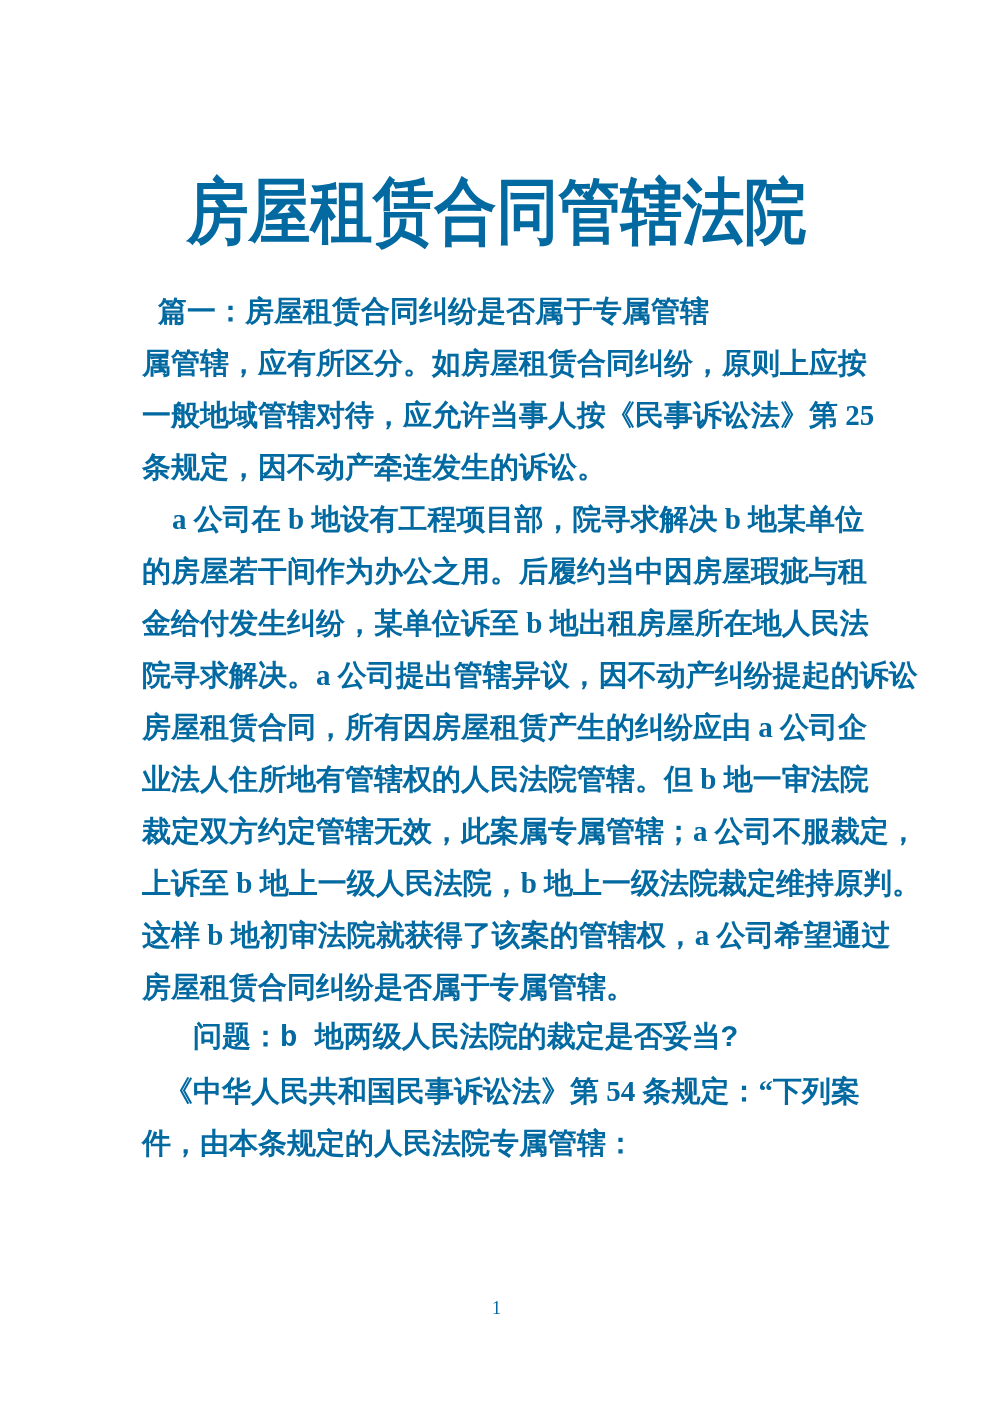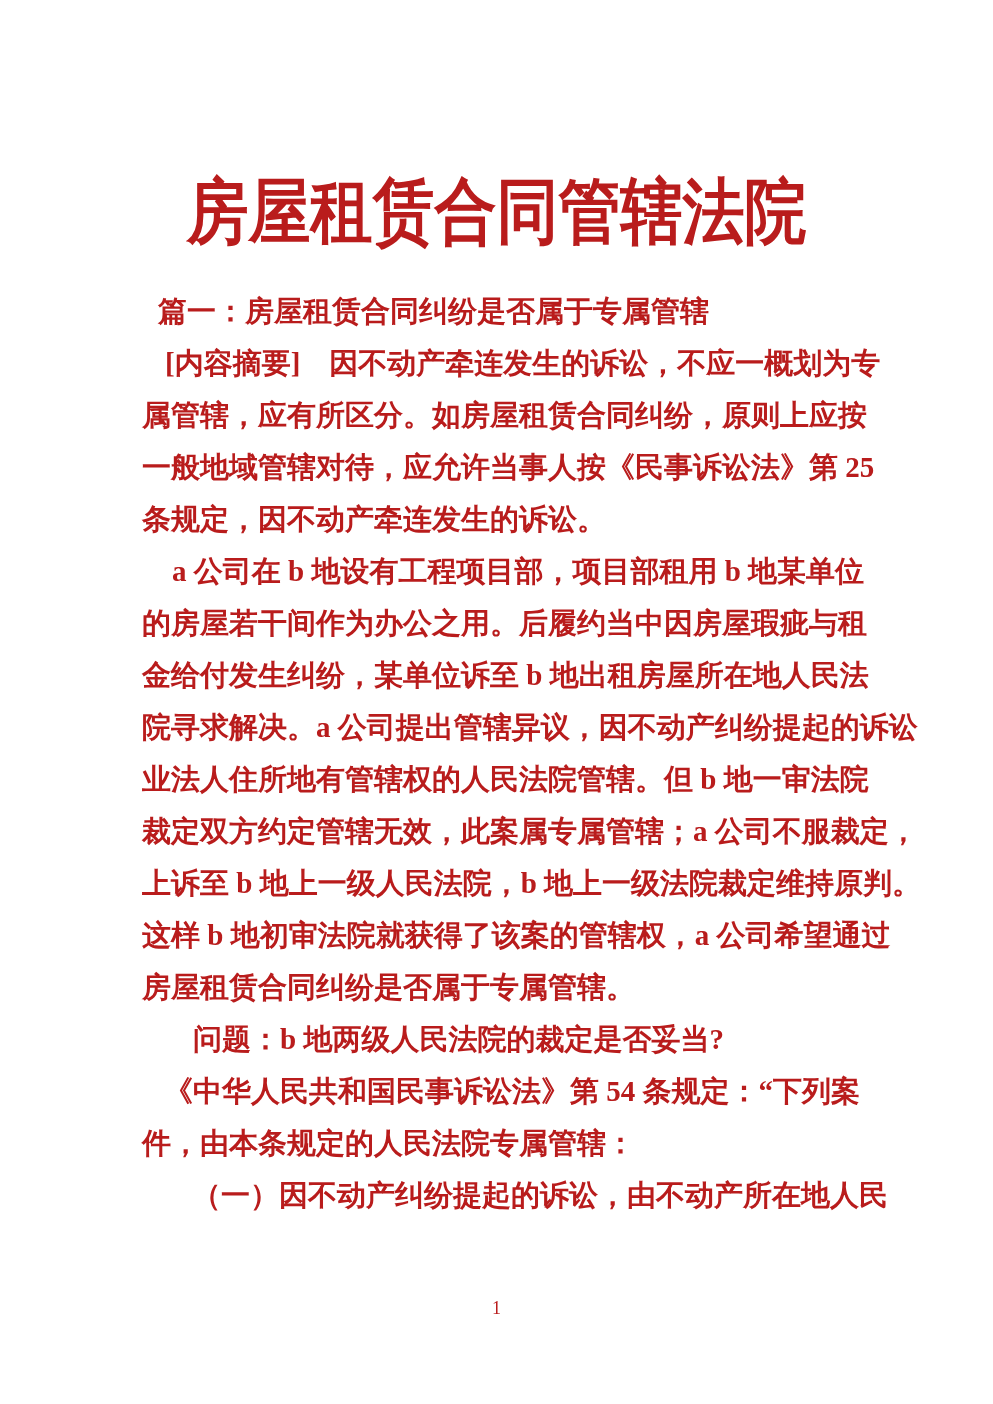--- a/index.html
+++ b/index.html
@@ -5,21 +5,21 @@
   html, body {
     margin: 0;
     padding: 0;
     background: #ffffff;
   }
   .page {
     position: relative;
     width: 993px;
     height: 1404px;
     background: #ffffff;
-    color: #b91c1c;
+    color: #0369a1;
     font-family: "Liberation Serif", "DejaVu Serif", serif;
     overflow: hidden;
   }
   .doc-title {
     position: absolute;
     top: 168px;
     left: 0;
     width: 100%;
     text-align: center;
     font-size: 62px;
@@ -48,21 +48,21 @@
     overflow: visible;
   }
   .line.last {
     text-align: left;
     text-align-last: left;
   }
   
   .para-0 .line.first { padding-left: 16px; }
   .para-1 .line.first { padding-left: 23px; }
   .para-2 .line.first { padding-left: 30px; }
-  .para-3 .line.first { padding-left: 51px; }
+  .para-3 .line.first { padding-left: 51px; font-family: Liberation Mono, monospace; }
   .para-4 .line.first { padding-left: 22px; }
   .para-5 .line.first { padding-left: 50px; }
   .page-number {
     position: absolute;
     top: 1296px;
     left: 0;
     width: 100%;
     text-align: center;
     font-size: 18px;
     font-weight: 400;
@@ -73,42 +73,39 @@
 <body>
 
 <div class="page">
   <div class="doc-title">房屋租赁合同管辖法院</div>
 
   <div class="doc-body">
       <div class="paragraph para-0">
         <div class="line first last">篇一：房屋租赁合同纠纷是否属于专属管辖</div>
       </div>
       <div class="paragraph para-1">
-        <div class="line first">[内容摘要]　因不动产牵连发生的诉讼，不应一概划为专</div>
         <div class="line">属管辖，应有所区分。如房屋租赁合同纠纷，原则上应按</div>
         <div class="line">一般地域管辖对待，应允许当事人按《民事诉讼法》第 25</div>
         <div class="line last">条规定，因不动产牵连发生的诉讼。</div>
       </div>
       <div class="paragraph para-2">
-        <div class="line first">a 公司在 b 地设有工程项目部，项目部租用 b 地某单位</div>
+        <div class="line first">a 公司在 b 地设有工程项目部，院寻求解决 b 地某单位</div>
         <div class="line">的房屋若干间作为办公之用。后履约当中因房屋瑕疵与租</div>
         <div class="line">金给付发生纠纷，某单位诉至 b 地出租房屋所在地人民法</div>
         <div class="line">院寻求解决。a 公司提出管辖异议，因不动产纠纷提起的诉讼</div>
+        <div class="line">房屋租赁合同，所有因房屋租赁产生的纠纷应由 a 公司企</div>
         <div class="line">业法人住所地有管辖权的人民法院管辖。但 b 地一审法院</div>
         <div class="line">裁定双方约定管辖无效，此案属专属管辖；a 公司不服裁定，</div>
         <div class="line">上诉至 b 地上一级人民法院，b 地上一级法院裁定维持原判。</div>
         <div class="line">这样 b 地初审法院就获得了该案的管辖权，a 公司希望通过</div>
         <div class="line last">房屋租赁合同纠纷是否属于专属管辖。</div>
       </div>
       <div class="paragraph para-3">
         <div class="line first last">问题：b 地两级人民法院的裁定是否妥当?</div>
       </div>
       <div class="paragraph para-4">
         <div class="line first">《中华人民共和国民事诉讼法》第 54 条规定：“下列案</div>
         <div class="line last">件，由本条规定的人民法院专属管辖：</div>
       </div>
-      <div class="paragraph para-5">
-        <div class="line first last">（一）因不动产纠纷提起的诉讼，由不动产所在地人民</div>
-      </div>
     </div>
 
   <div class="page-number">1</div>
 </div>
 
 </body></html>

